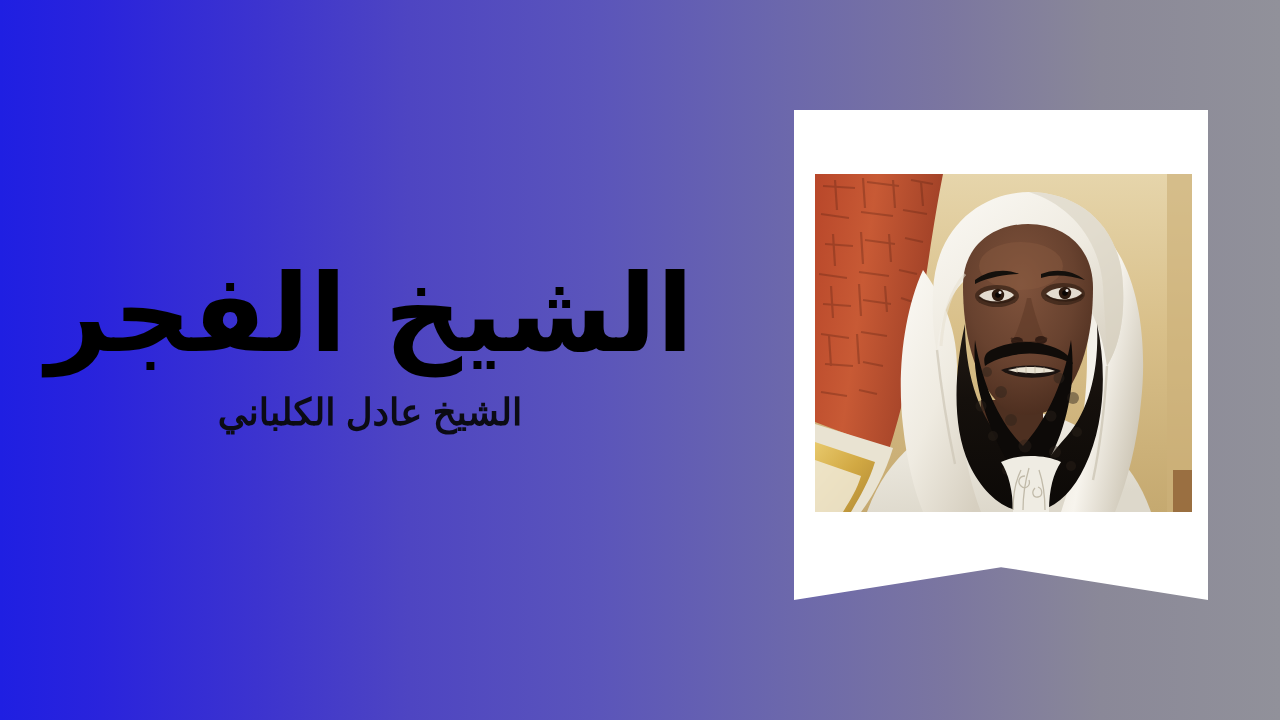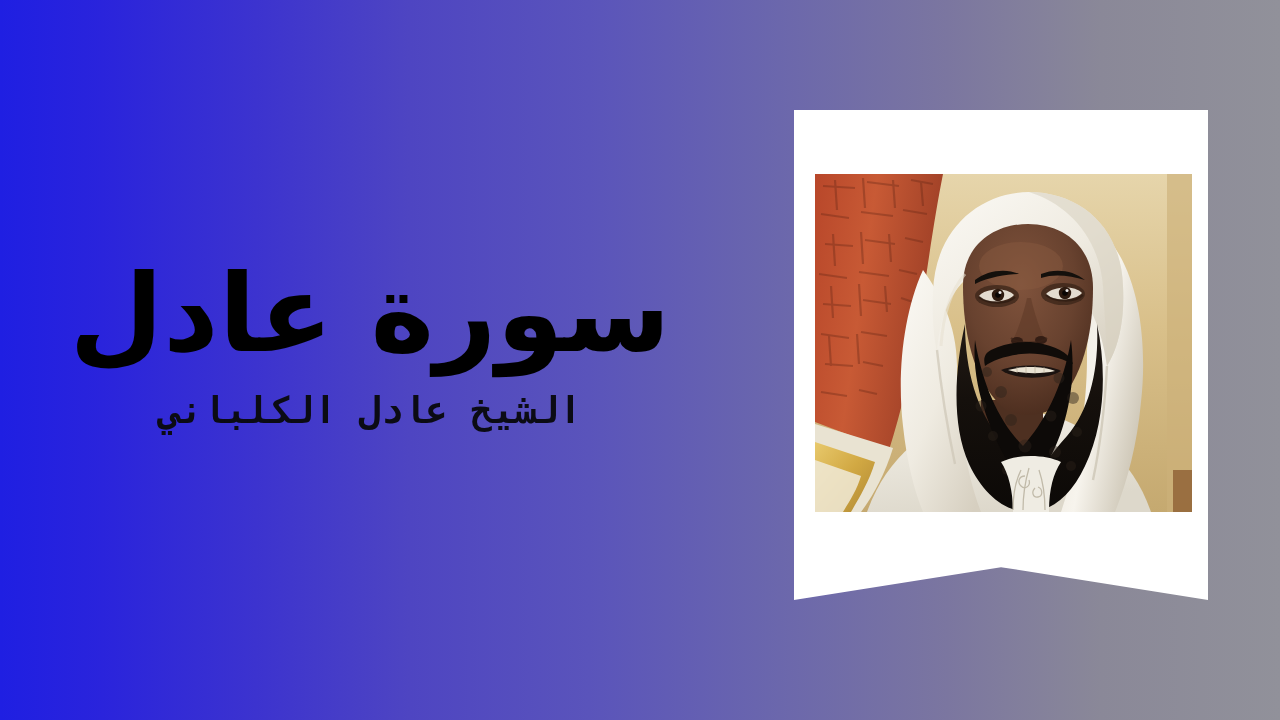--- a/index.html
+++ b/index.html
@@ -41,21 +41,21 @@
     font-family: "DejaVu Sans", "Liberation Sans", sans-serif;
     font-size: 108px;
     font-weight: 700;
     line-height: 1.18;
     color: #000000;
     letter-spacing: 0;
     margin: 0;
     white-space: nowrap;
   }
   .subtitle {
-    font-family: Liberation Mono, monospace;
+    font-family: Liberation Sans, sans-serif;
     font-size: 37px;
     font-weight: 700;
     line-height: 1.2;
     color: #0b0b14;
     margin: 14px 0 0 0;
     white-space: nowrap;
   }
 
   
   .banner {
@@ -80,21 +80,21 @@
     background: #d8c08c;
   }
   .photo svg { display: block; width: 100%; height: 100%; }
 </style>
 </head>
 <body>
 
 <div id="stage">
 
   <div class="text-block">
-    <div class="title">سورة عادل</div>
+    <div class="title">الشيخ الفجر</div>
     <div class="subtitle">الشيخ عادل الكلباني</div>
   </div>
 
   <div class="banner"></div>
 
   <div class="photo">
     <svg viewBox="0 0 377 338" preserveAspectRatio="xMidYMid slice">
       <defs>
         <linearGradient id="wallG" x1="0" y1="0" x2="0" y2="1">
           <stop offset="0%" stop-color="#e6d5ab"></stop>

